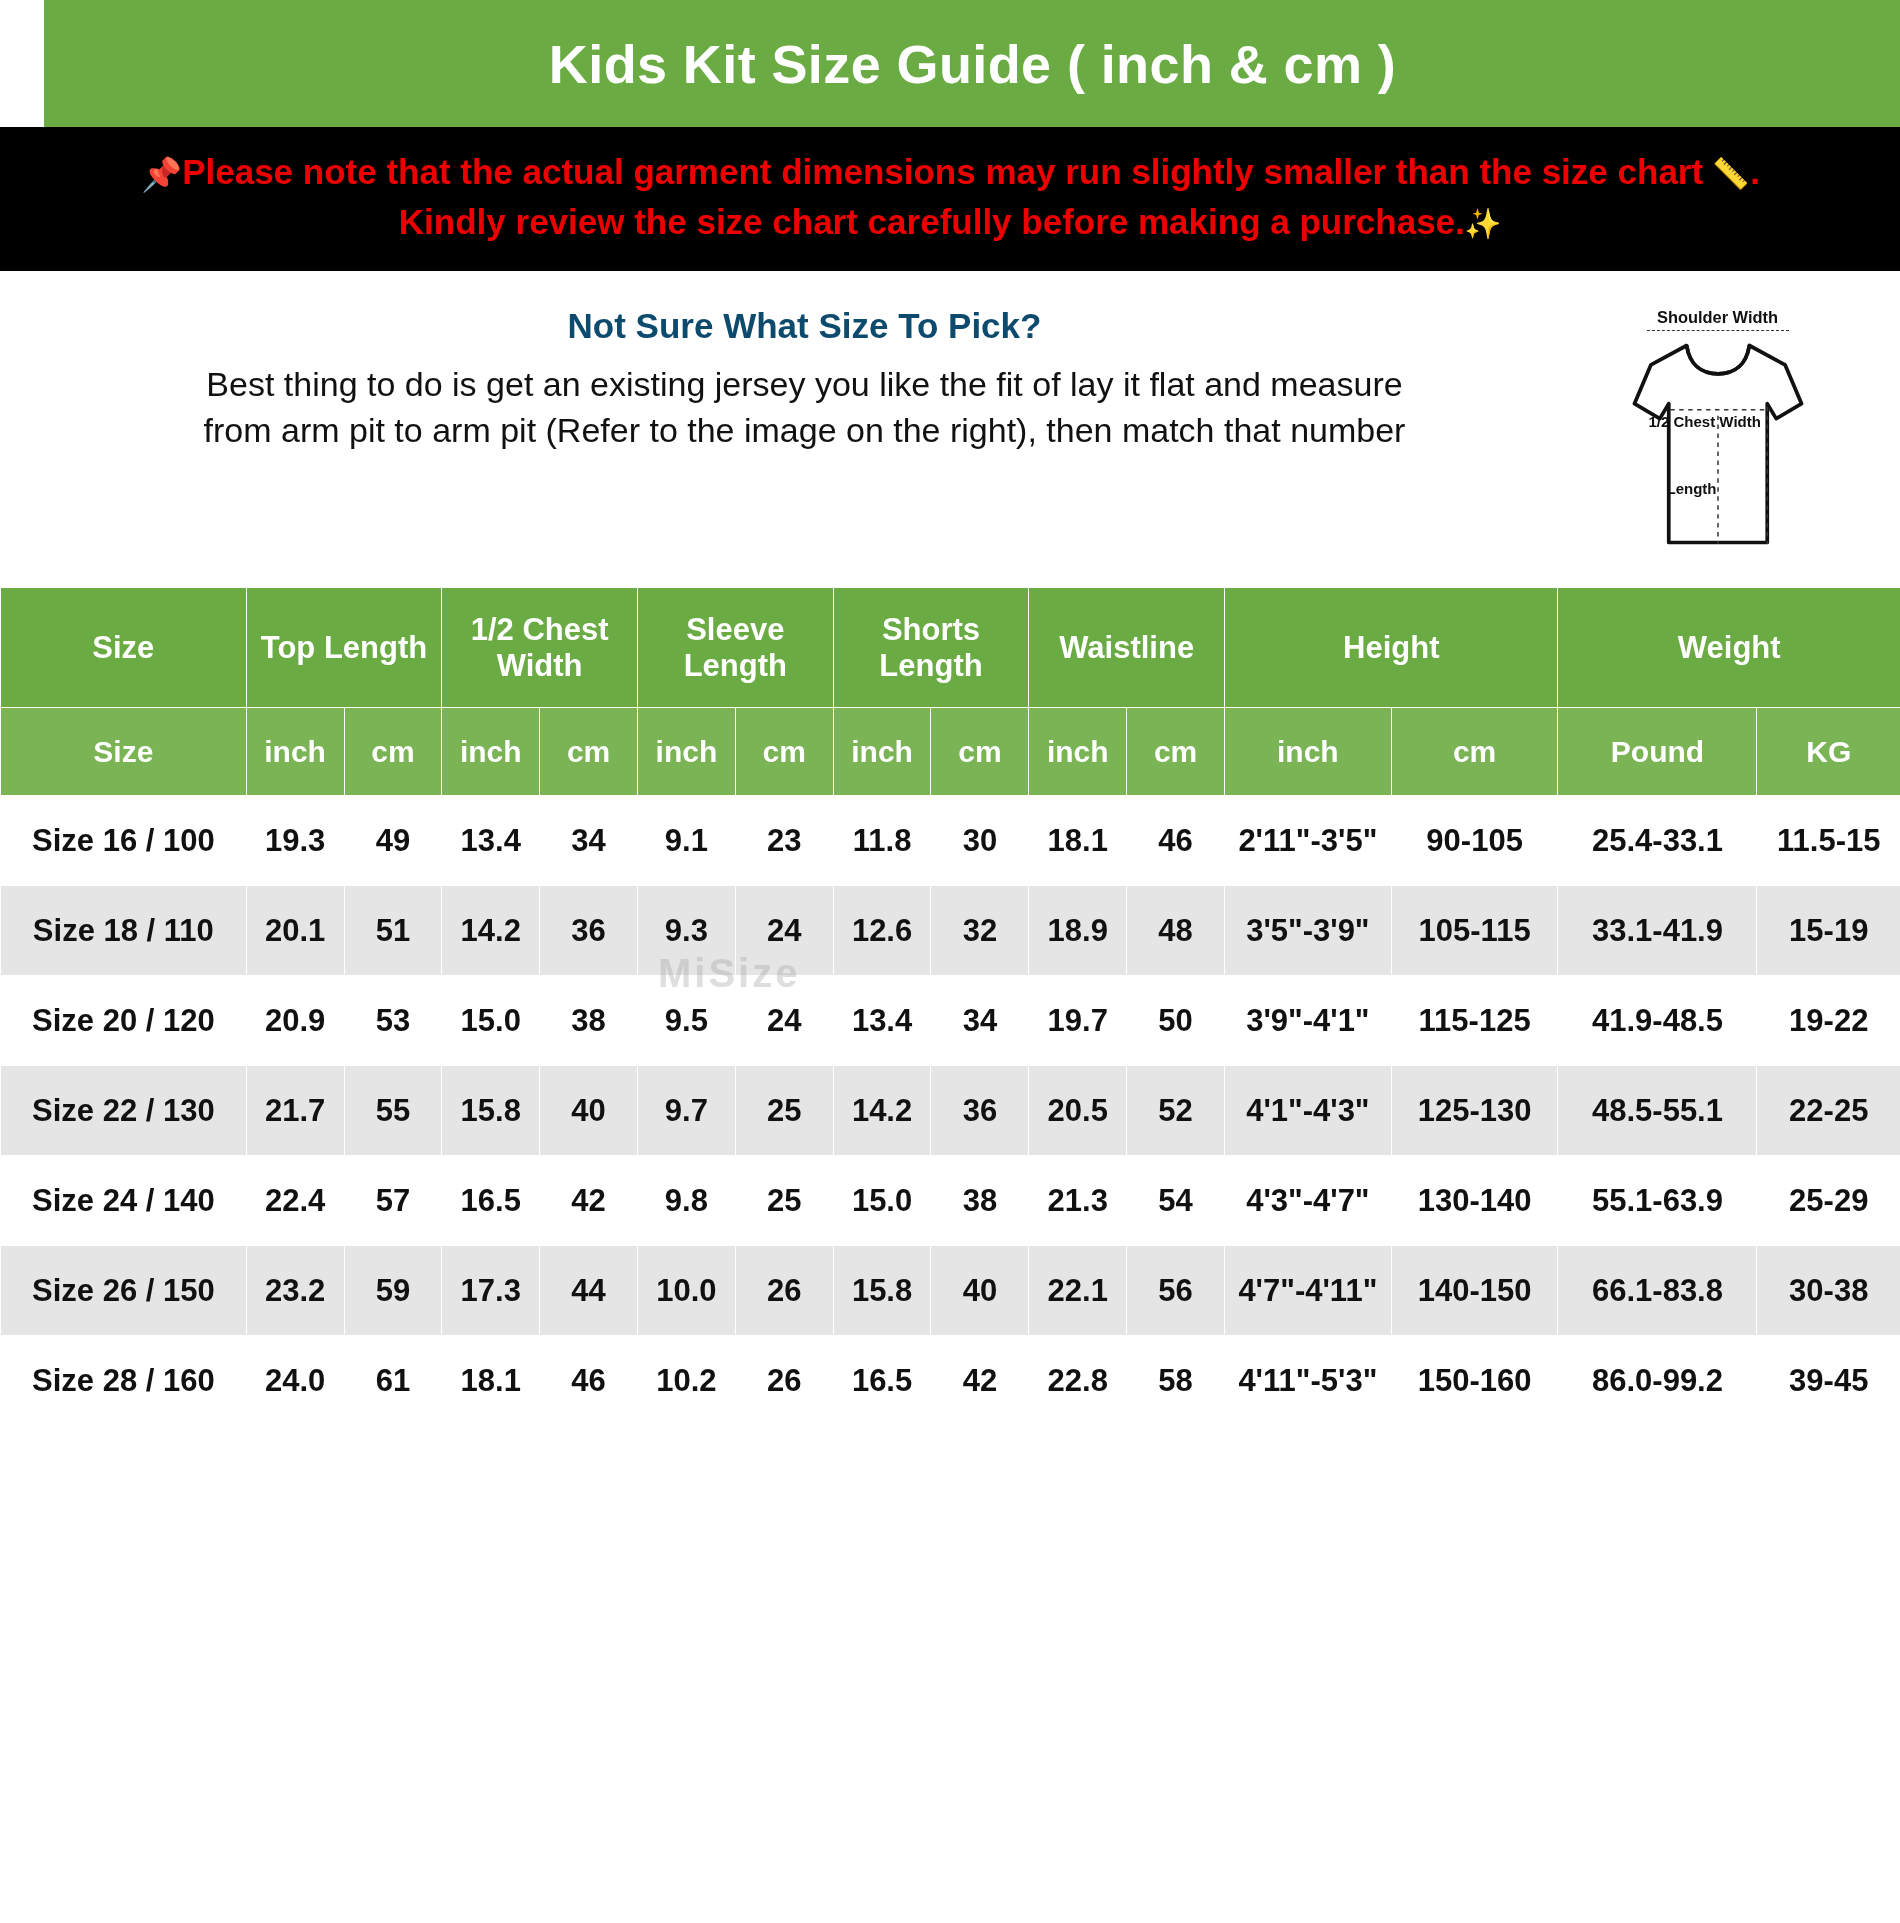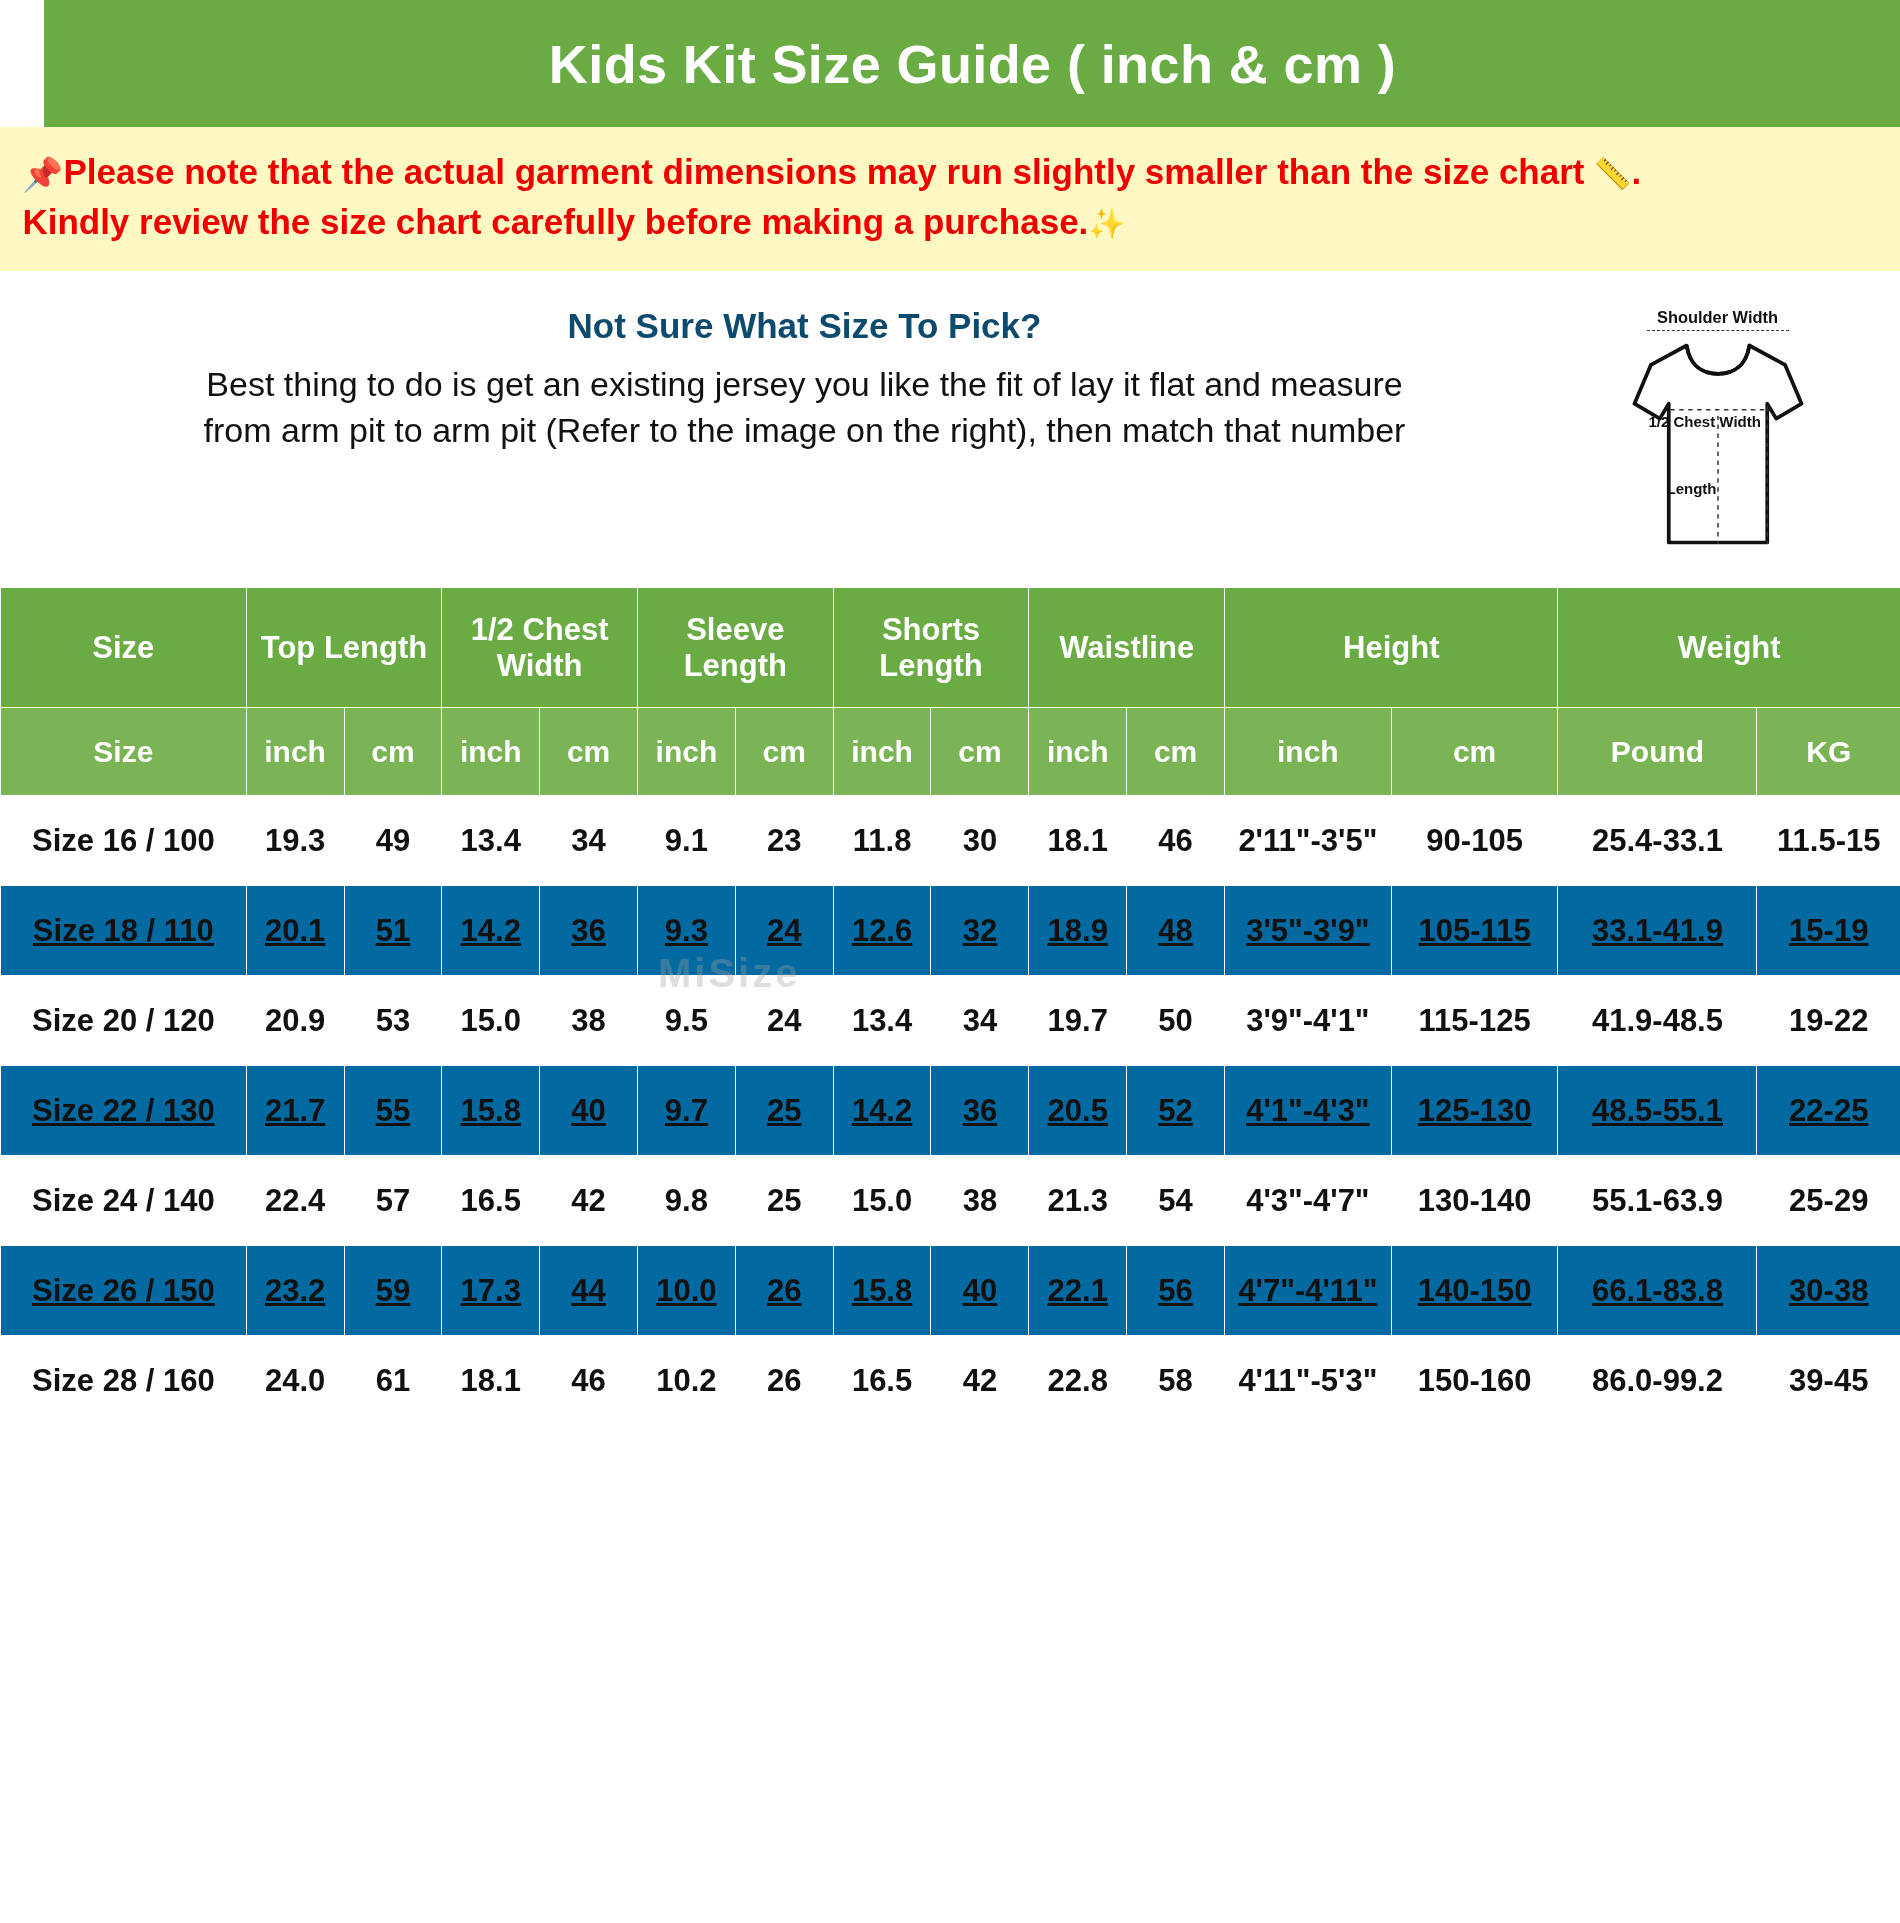--- a/index.html
+++ b/index.html
@@ -29,22 +29,23 @@
   .title-bar .title {
     color: #ffffff;
     font-size: 54px;
     font-weight: bold;
     letter-spacing: 0.4px;
     text-align: center;
   }
 
   
   .notice {
-    background: #fef9c3;
+    background: #000000;
     padding: 21px 22.4px 25.4px 22.4px;
+    text-align: center;
     border-bottom: 2.2px solid #ffffff;
   }
   .notice p {
     margin: 0;
     color: #ee0000;
     font-size: 35px;
     font-weight: bold;
     line-height: 1.38;
   }
   .pin-icon { color:#e02020; font-size:33px; vertical-align:-2.2px; }
@@ -145,22 +146,21 @@
     font-size: 31px;
     font-weight: bold;
     color: #111111;
     height: 90px;
     padding: 3px 3px;
     background: #ffffff;
     border-color: #cfcfcf;
     border-width: 1.5px;
   }
   tbody tr.alt td {
-    background: #0369a1;
-    text-decoration: underline;
+    background: #e5e5e5;
   }
   tbody td.size-label {
     font-size: 31px;
   }
 
   
   col.c-size   { width: 221px; }
   col.c-n      { width: 88px; }
   col.c-hin    { width: 150px; }
   col.c-hcm    { width: 150px; }

